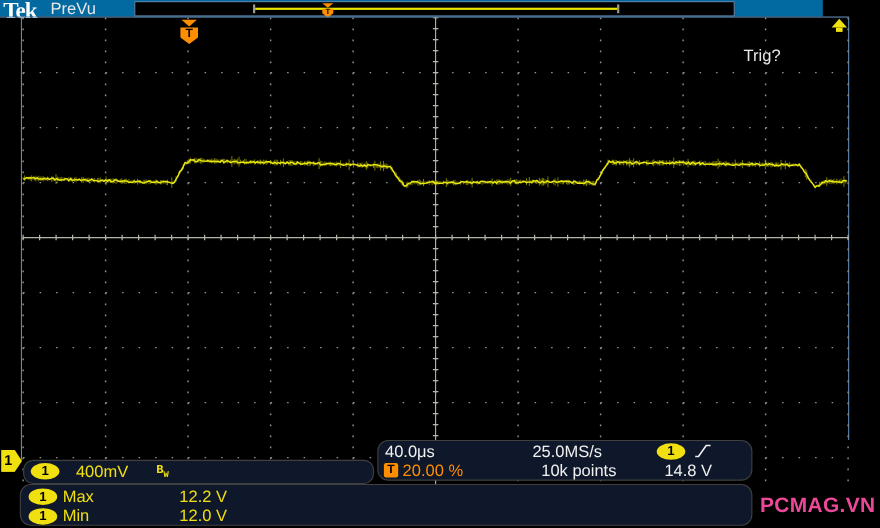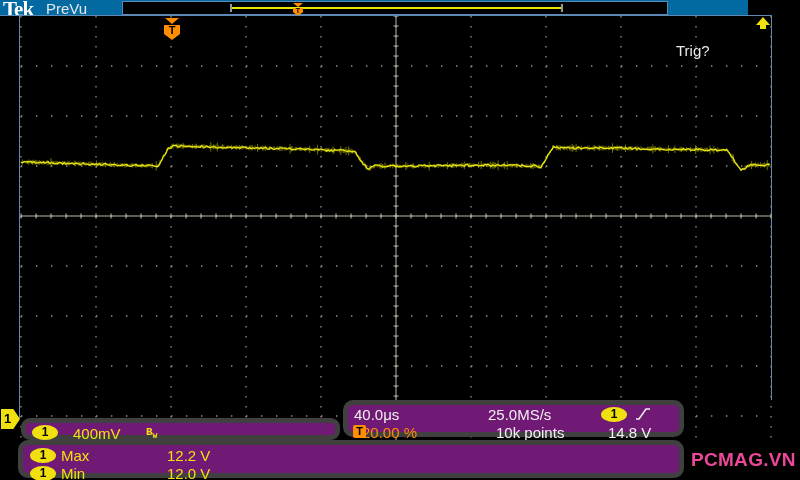--- a/index.html
+++ b/index.html
@@ -11,21 +11,21 @@
        font-weight:700;font-size:21px;letter-spacing:-1px;color:#fff;}
   .prevu{position:absolute;left:46px;top:0px;font-size:15px;color:#e8e8e8;text-align:right;}
   .acqbar{position:absolute;left:122px;top:1px;width:546px;height:14px;
           border:1px solid #5d89b4;background:#000;box-sizing:border-box;}
   .acqline{position:absolute;left:109px;top:5px;width:330px;height:2px;background:#e8e800;}
   .acqbracket{position:absolute;top:2px;width:2px;height:8px;background:#9a9a8a;}
   .trigstatus{position:absolute;left:676px;top:0px;font-size:15px;color:#e8e8e8;margin-top:42px;}
   
   .bline{position:absolute;background:#5d89b4;}
   
-  .box{position:absolute;background:#701a75;border:5px solid #404040;border-radius:9px;box-sizing:border-box;}
+  .box{position:absolute;background:#0f172a;border:1px solid #404040;border-radius:9px;box-sizing:border-box;}
   .chbox{left:21px;top:418px;width:319px;height:22px;}
   .trigbox{left:343px;top:400px;width:341px;height:37px;border-radius:10px;}
   .measbox{left:18px;top:440px;width:666px;height:38px;border-radius:10px;}
   .badge{position:absolute;width:26px;height:15px;border-radius:50%;background:#f0e010;
          color:#000;font-size:12px;font-weight:700;text-align:center;line-height:15px;}
   .ytext{color:#f0e010;font-size:15px;position:absolute;white-space:nowrap;}
   .wtext{color:#f0f0f0;font-size:15px;position:absolute;white-space:nowrap;}
   .otext{color:#ff8d00;font-size:15px;position:absolute;white-space:nowrap;}
   .bw{font-size:11px;font-weight:700;font-family:Liberation Mono, monospace;}
   .bw sub{font-size:8px;}
@@ -111,21 +111,21 @@
     <div class="row" style="top:1px;height:18px">
       <span class="wtext" style="left:6px;top:0">40.0μs</span>
       <span class="wtext" style="left:140px;top:0">25.0MS/s</span>
       <span class="badge" style="left:253px;top:1px">1</span>
       <svg width="16" height="14" style="position:absolute;left:287px;top:1px">
         <polyline points="1,12 4,12 11,2 15,2" fill="none" stroke="#f0f0f0" stroke-width="1.5"></polyline>
       </svg>
     </div>
     <div class="row" style="top:19px;height:18px">
       <span class="tbadge" style="left:5px;top:1px">T</span>
-      <span class="otext" style="left:14px;top:0">20.00 %</span>
+      <span class="otext" style="left:22px;top:0">20.00 %</span>
       <span class="wtext" style="left:148px;top:0">10k points</span>
       <span class="wtext" style="left:260px;top:0">14.8 V</span>
     </div>
   </div>
 
   <div class="box measbox">
     <div class="row" style="top:2px;height:18px">
       <span class="badge" style="left:7px;top:1px">1</span>
       <span class="ytext" style="left:38px;top:0">Max</span>
       <span class="ytext" style="left:144px;top:0">12.2 V</span>

